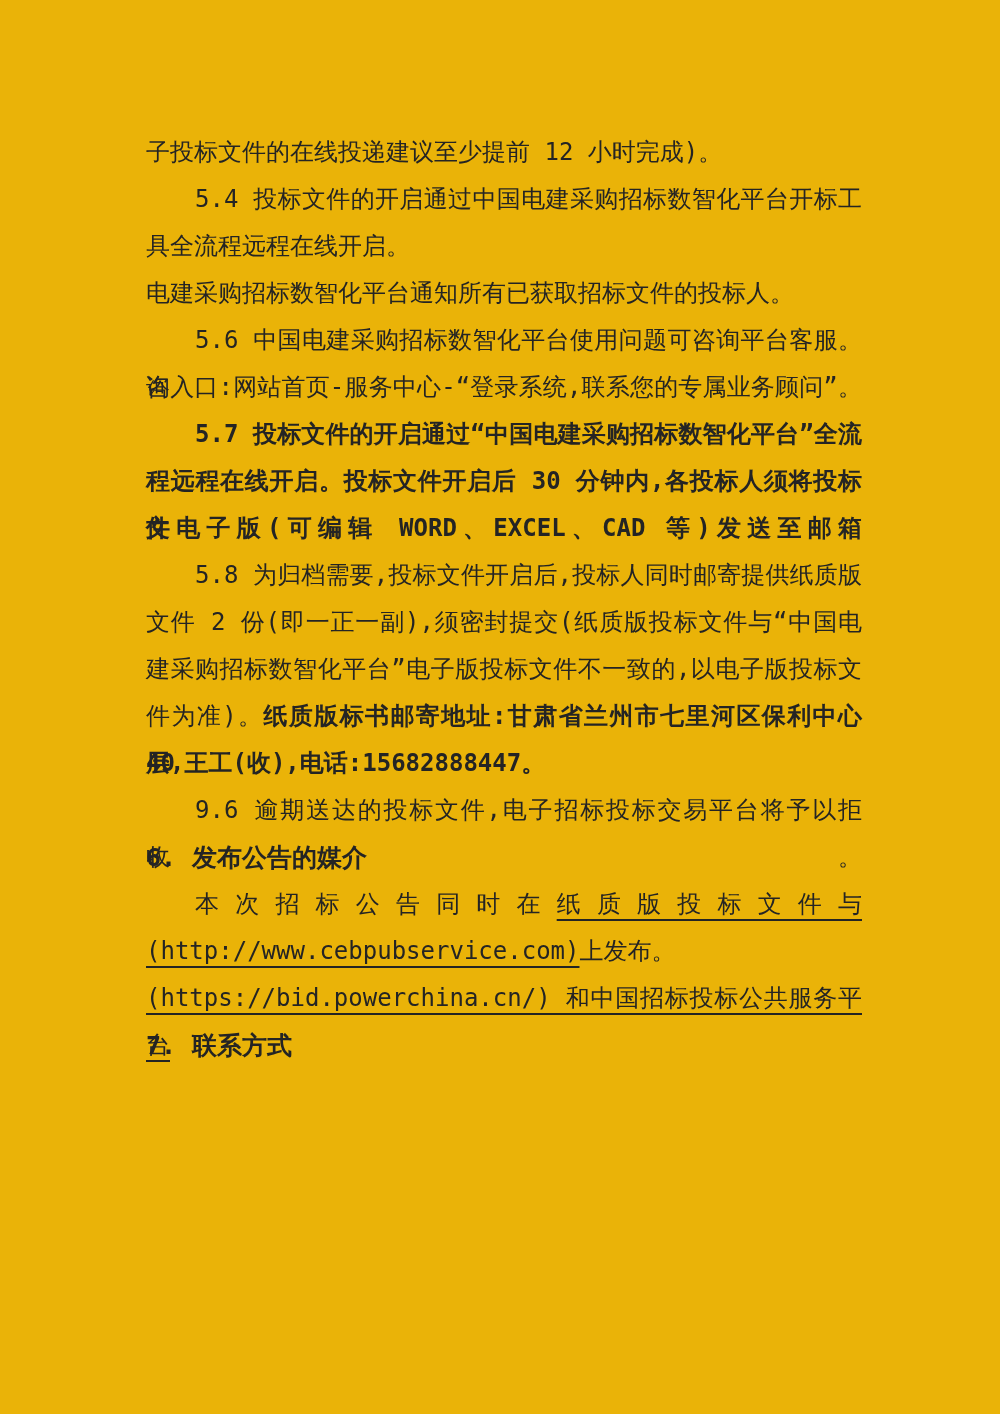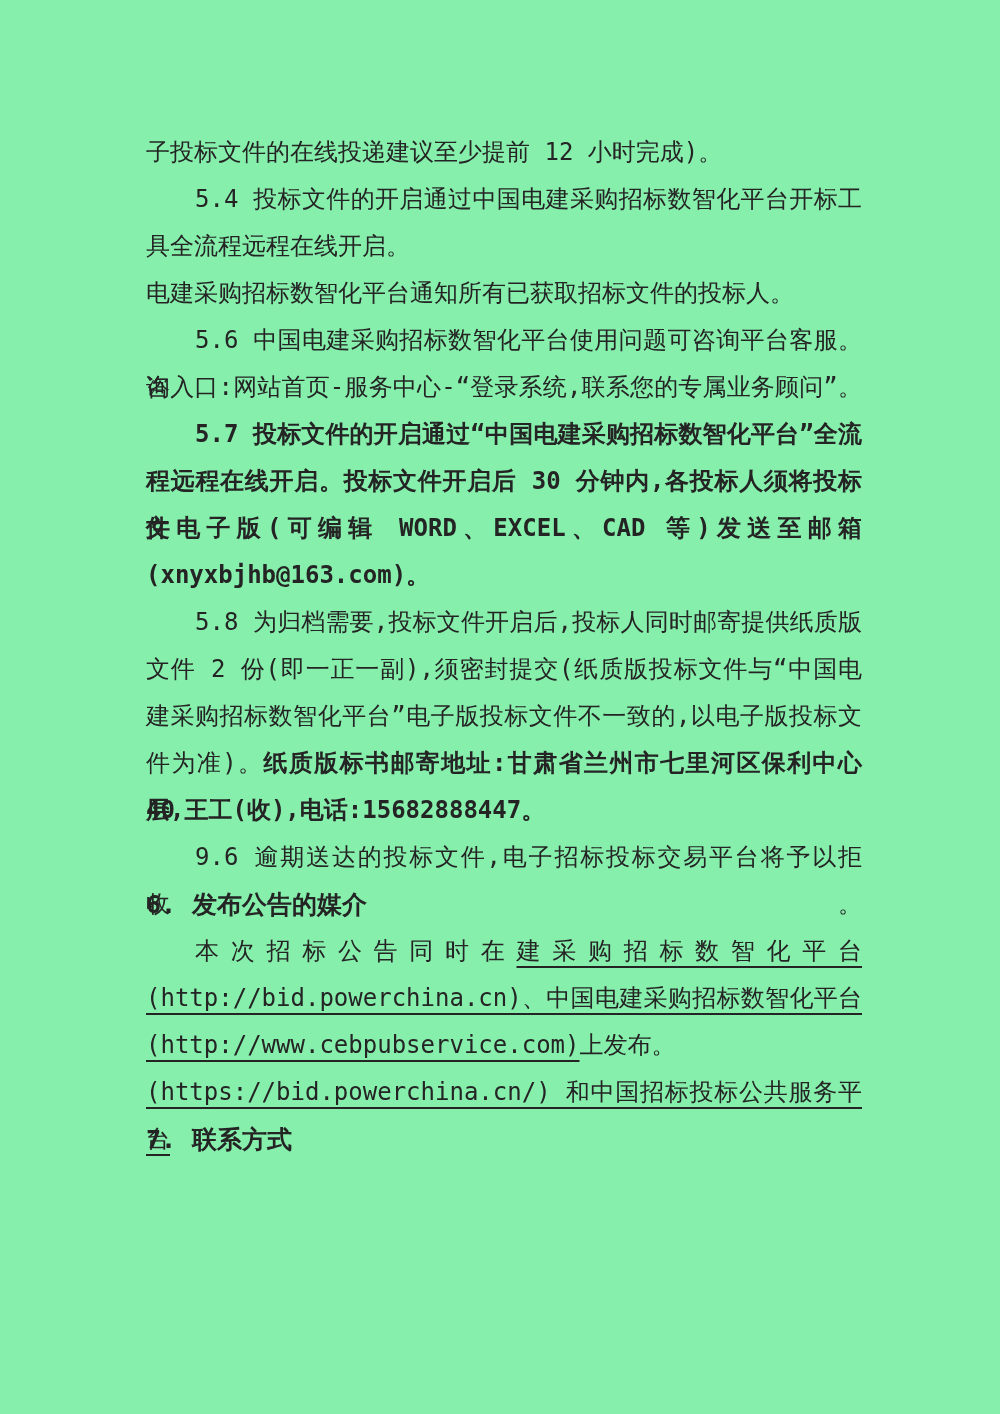--- a/index.html
+++ b/index.html
@@ -1,20 +1,20 @@
 <!DOCTYPE html>
 <html><head>
 <meta charset="utf-8">
 <style>
   html,body{margin:0;padding:0;}
   .page{
     position:relative;
     width:1000px;
     height:1414px;
-    background:#86efac;
+    background:#eab308;
     font-family:"DejaVu Sans Mono","DejaVu Sans",sans-serif;
     color:#242424;
     overflow:hidden;
   }
   .textblock{
     position:absolute;
     left:146px;
     top:129px;
     width:716px;
   }
@@ -77,23 +77,20 @@
     </div>
 
     <div class="line just bold">
       <span>程远程在线开启。投标文件开启后 30 分钟内,各投标人须将投标文</span>
     </div>
 
     <div class="line just bold">
       <span>件电子版(可编辑 WORD、EXCEL、CAD 等)发送至邮箱</span>
     </div>
 
-    <div class="line bold">
-      <span>(xnyxbjhb@163.com)。</span>
-    </div>
 
     <div class="line ind just">
       <span>5.8 为归档需要,投标文件开启后,投标人同时邮寄提供纸质版</span>
     </div>
 
     <div class="line just">
       <span>文件 2 份(即一正一副),须密封提交(纸质版投标文件与“中国电</span>
     </div>
 
     <div class="line just">
@@ -110,26 +107,23 @@
 
     <div class="line ind just">
       <span>9.6 逾期送达的投标文件,电子招标投标交易平台将予以拒收。</span>
     </div>
 
     <div class="line heading">
       <span class="num">6.</span><span>发布公告的媒介</span>
     </div>
 
     <div class="line ind just">
-      <span>本次招标公告同时在</span><span class="u">建采购招标数智化平台</span>
+      <span>本次招标公告同时在</span><span class="u">纸质版投标文件与</span>
     </div>
 
-    <div class="line just">
-      <span class="u">(http://bid.powerchina.cn)、中国电建采购招标数智化平台</span>
-    </div>
 
     <div class="line">
       <span class="u">(http://www.cebpubservice.com)</span><span>上发布。</span>
     </div>
 
     <div class="line just">
       <span class="u">(https://bid.powerchina.cn/) 和中国招标投标公共服务平台</span>
     </div>
 
     <div class="line heading">

